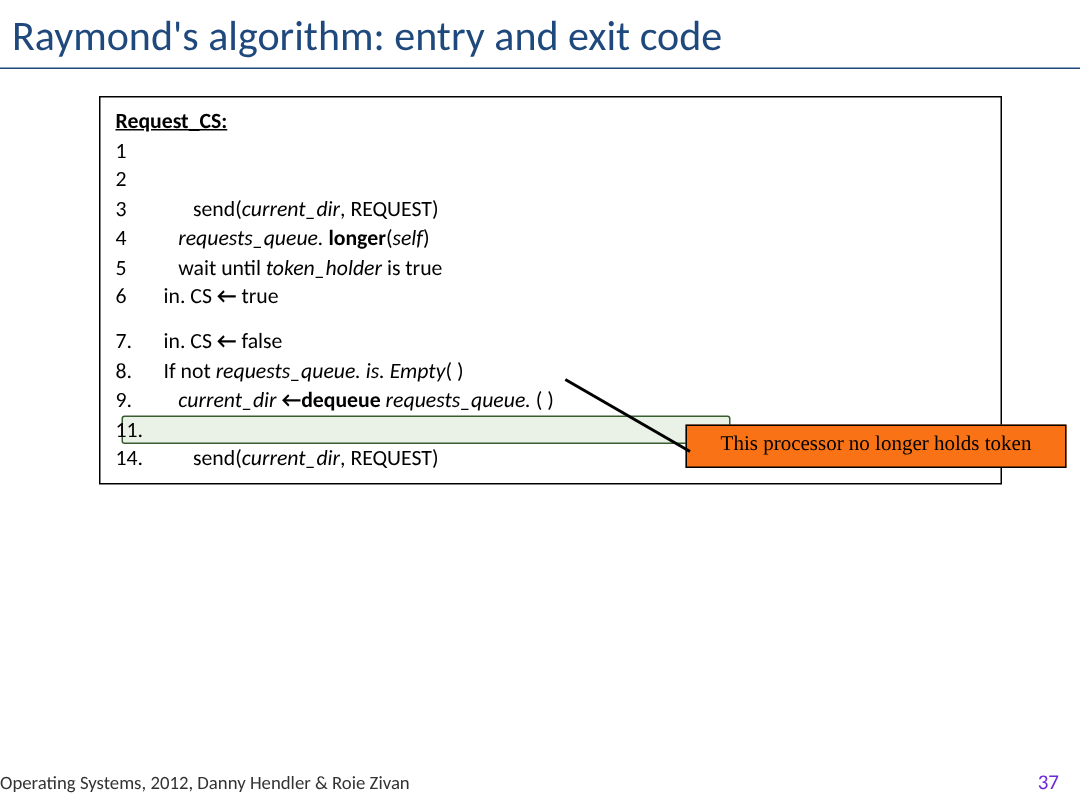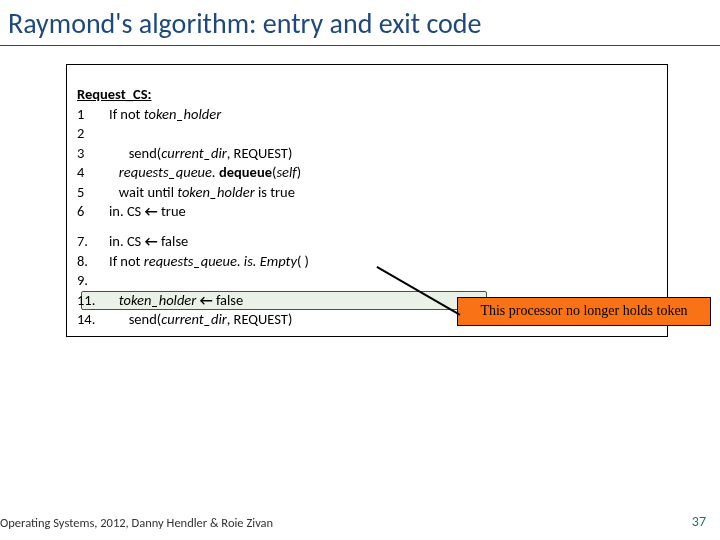--- a/index.html
+++ b/index.html
@@ -1,58 +1,57 @@
 <!DOCTYPE html>
 <html><head>
 <meta charset="utf-8">
 <style>
   * { margin: 0; padding: 0; box-sizing: border-box; }
   body { width: 720px; height: 540px; background: #fff; font-family: Calibri, Arial, sans-serif; position: relative; overflow: hidden; }
   .title { font-size: 28px; color: #1f497d; padding: 6px 20px 4px 8px; font-weight: 400; }
   .underline { height: 1px; background: #1f497d; margin: 0 0 18px 0; }
-  .codebox { border: 1.5px solid #000; margin: 0 52px 0 66px; padding: 20px 10px 6px 10px; font-size: 14.5px; line-height: 1.35; position: relative; }
+  .codebox { border: 1.5px solid #000; margin: 0 52px 0 66px; padding: 6px 10px 6px 10px; font-size: 14.5px; line-height: 1.35; position: relative; }
   .section-title { text-decoration: underline; font-weight: 700; }
   .row { display: flex; }
   .num { width: 32px; flex-shrink: 0; }
   .code { white-space: pre; }
   .i { font-style: italic; }
   .b { font-weight: 700; }
   .block { margin-bottom: 10px; }
   .highlight { border: 1px solid #385d2f; background: #eaf1e6; border-radius: 2px; position: absolute; left: 4px; right: 170px; height: 19px; z-index: 0; }
   .row-content { position: relative; z-index: 1; }
   .callout { position: absolute; right: -44px; bottom: 10px; width: 254px; border: 1px solid #000; background: #f97316; font-family: "Times New Roman", serif; font-size: 14px; padding: 4px 6px; text-align: center; }
   .conn-line { position: absolute; background: #000; height: 1.5px; transform-origin: left center; }
   .footer { position: absolute; bottom: 10px; left: 0; font-size: 12.5px; color: #333; }
-  .pagenum { position: absolute; bottom: 10px; right: 14px; font-size: 14px; color: #0f766e; }
+  .pagenum { position: absolute; bottom: 10px; right: 14px; font-size: 14px; color: #6d28d9; }
 </style>
 </head>
 <body>
 
 <div class="title">Raymond's algorithm: entry and exit code</div>
 <div class="underline"></div>
 
 <div class="codebox">
 
   <div class="block">
     <div class="section-title b">Request_CS:</div>
     <div id="request-lines">
         <div class="row row-content">
           <span class="num">1</span>
-          <span class="code">If not <span class="i">token_holder</span></span>
         </div>
         <div class="row row-content">
           <span class="num">2</span>
         </div>
         <div class="row row-content">
           <span class="num">3</span>
           <span class="code">      send(<span class="i">current_dir</span>, REQUEST)</span>
         </div>
         <div class="row row-content">
           <span class="num">4</span>
-          <span class="code">   <span class="i">requests_queue. </span><span class="b">dequeue</span>(<span class="i">self</span>)</span>
+          <span class="code">   <span class="i">requests_queue. </span><span class="b">longer</span>(<span class="i">self</span>)</span>
         </div>
         <div class="row row-content">
           <span class="num">5</span>
           <span class="code">   wait until <span class="i">token_holder</span> is true</span>
         </div>
         <div class="row row-content">
           <span class="num">6</span>
           <span class="code">in. CS <span class="b">←</span> true</span>
         </div>
       </div>
@@ -63,26 +62,26 @@
         <div class="row row-content">
           <span class="num">7.</span>
           <span class="code">in. CS <span class="b">←</span> false</span>
         </div>
         <div class="row row-content">
           <span class="num">8.</span>
           <span class="code">If not <span class="i">requests_queue. is. Empty</span>( )</span>
         </div>
         <div class="row row-content">
           <span class="num">9.</span>
+          <span class="code">   <span class="i">current_dir </span><span class="b">←</span><span class="b">dequeue</span><span class="i"> requests_queue. </span>( )</span>
         </div>
         <div style="position: relative;">
           <div class="highlight" style="top: 0px;"></div>
           <div class="row row-content">
             <span class="num">11.</span>
-            <span class="code">   <span class="i">token_holder </span><span class="b">←</span> false</span>
           </div>
         </div>
         <div class="row row-content">
           <span class="num">14.</span>
           <span class="code">      send(<span class="i">current_dir</span>, REQUEST)</span>
         </div>
       </div>
   </div>
 
   <div class="callout">This processor no longer holds token</div>

